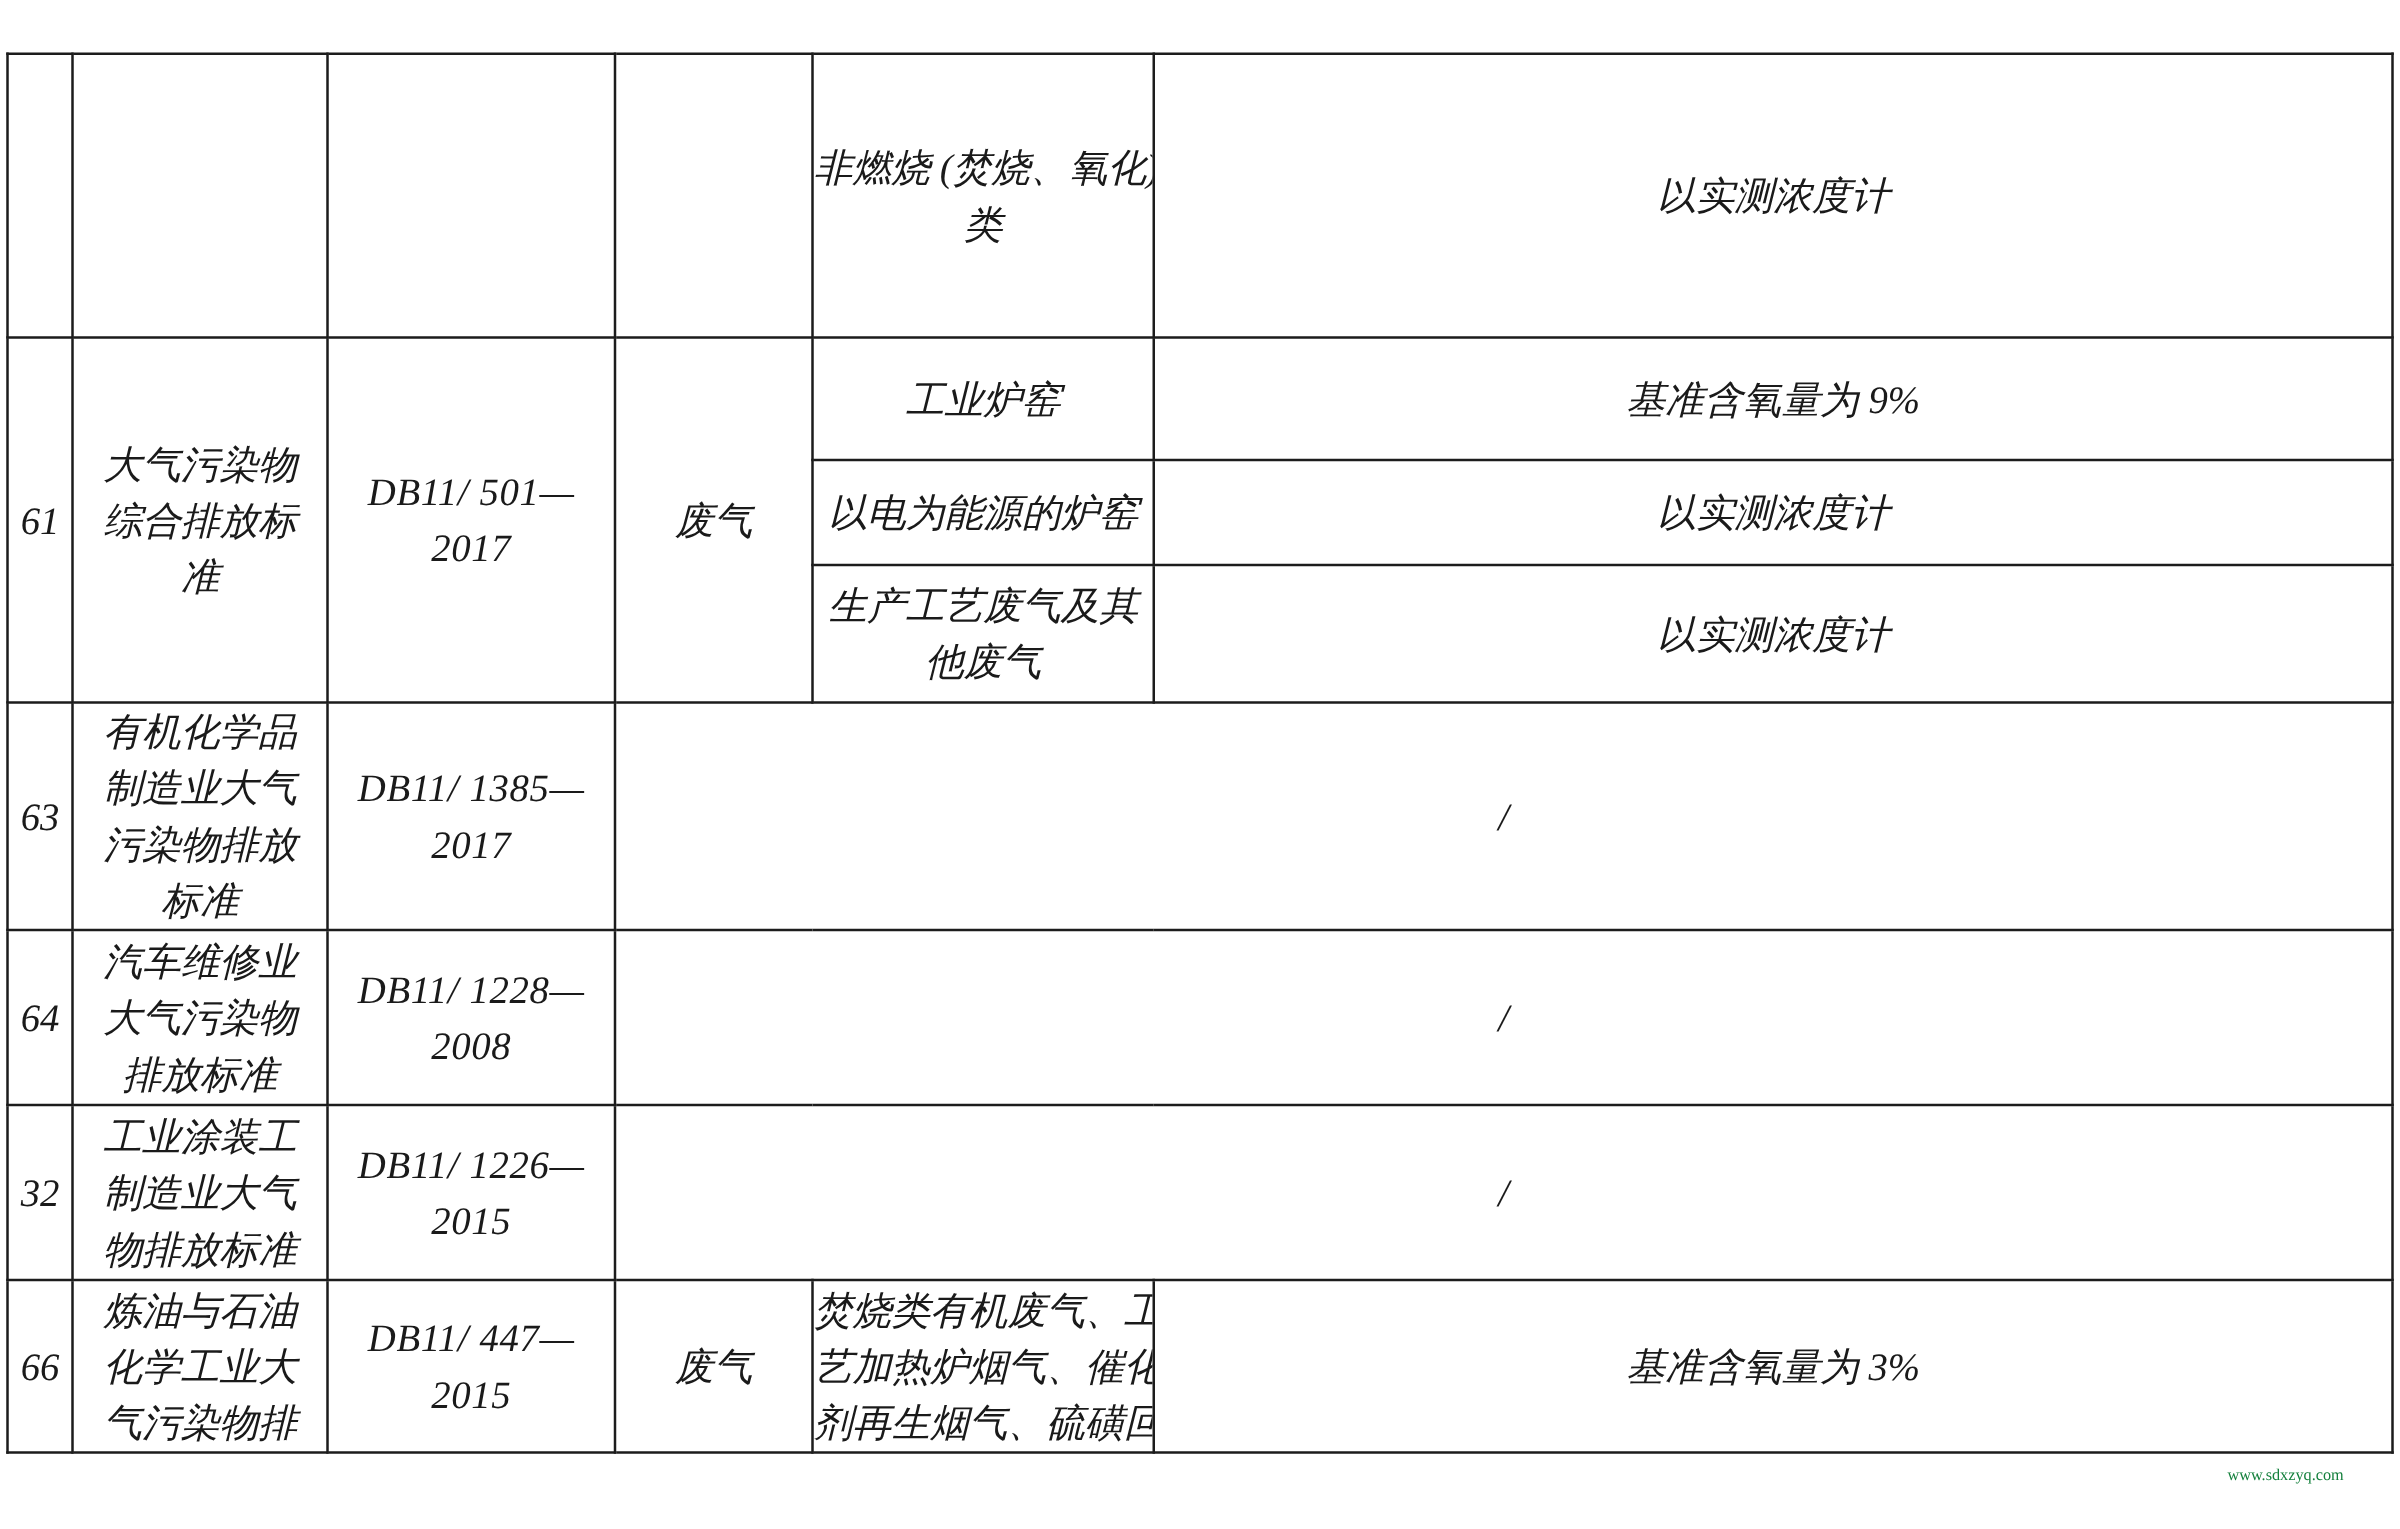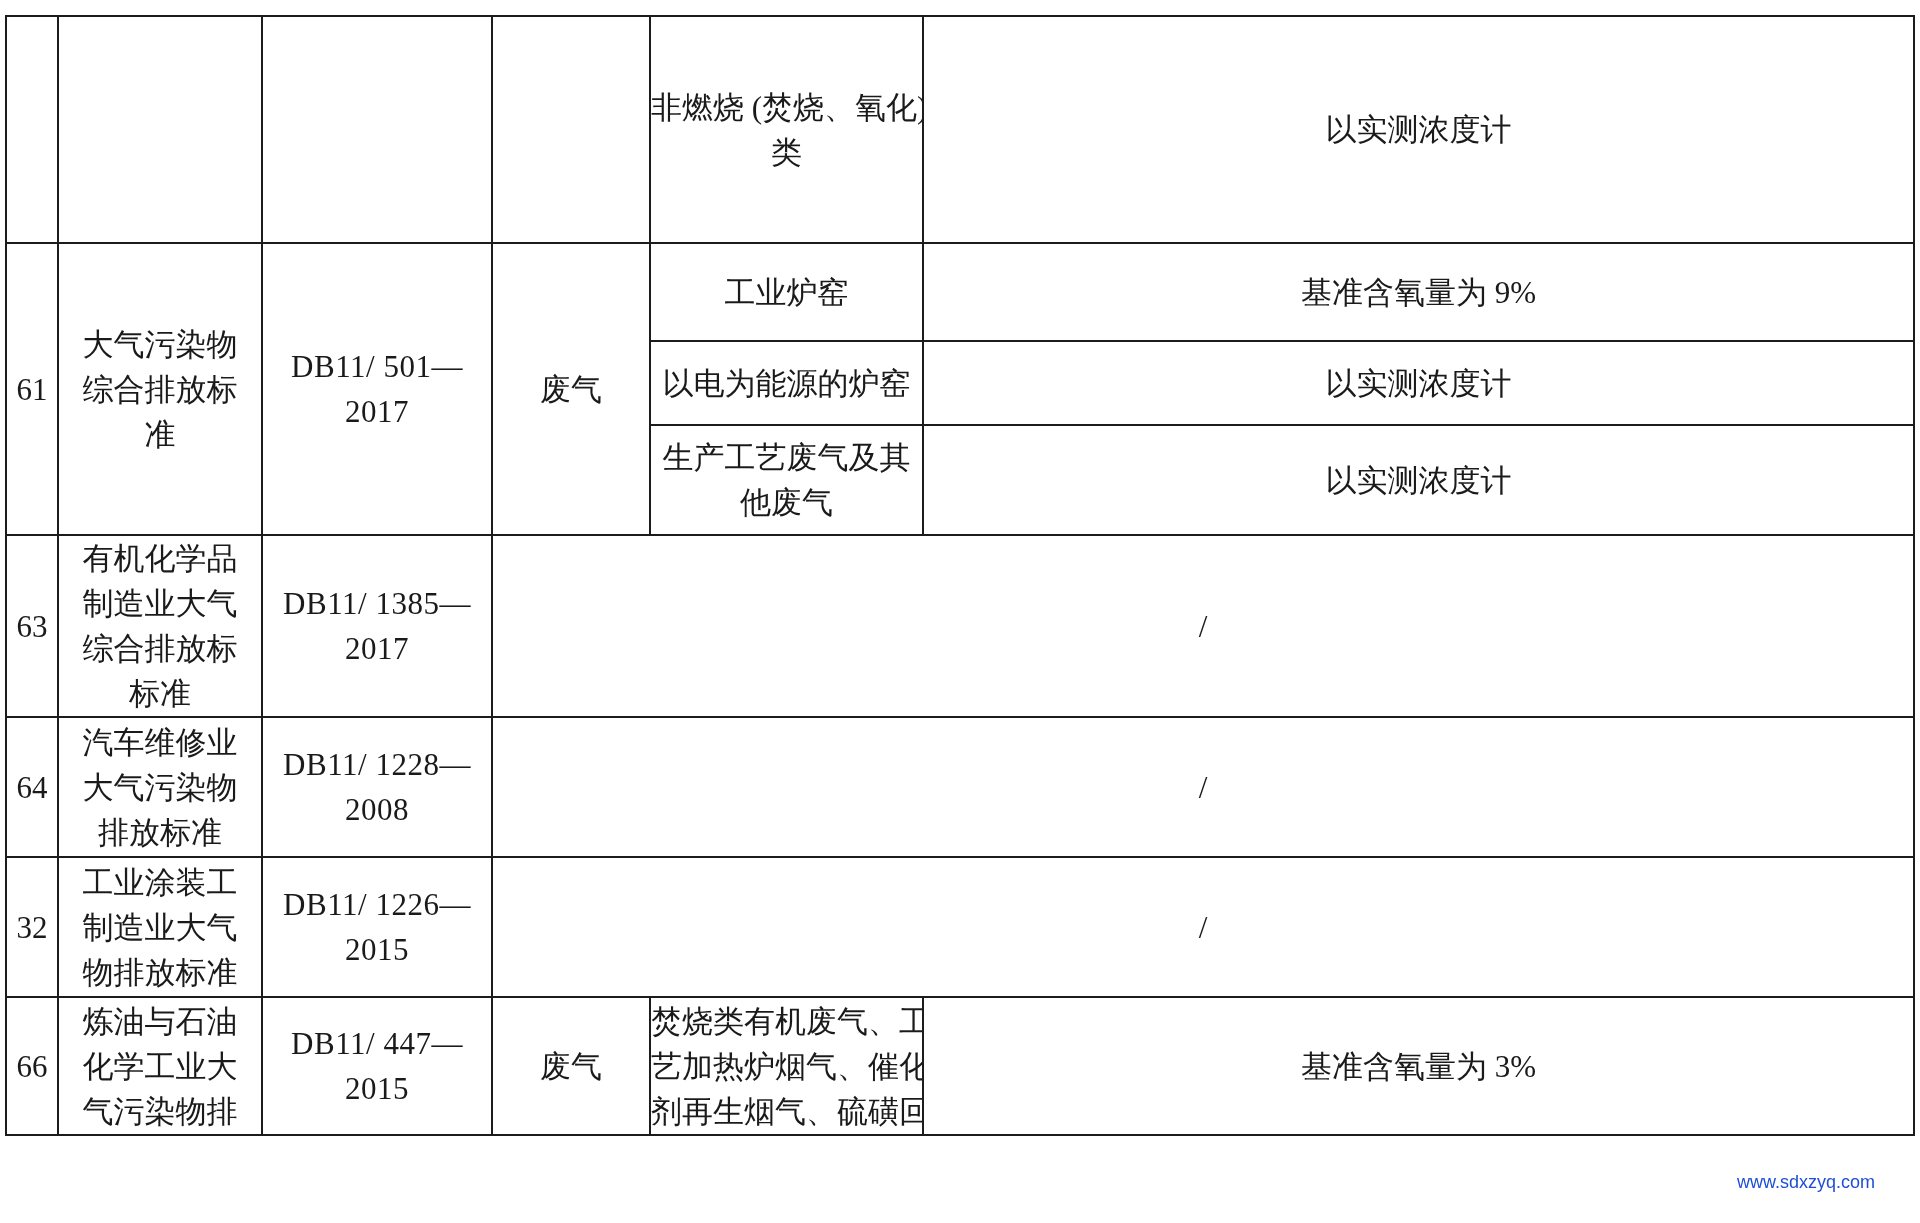--- a/index.html
+++ b/index.html
@@ -10,43 +10,44 @@
     color: #1a1a1a;
   }
   .page {
     position: relative;
     width: 1920px; height: 1223px;
     overflow: hidden;
     background: #ffffff;
   }
   table.doc {
     position: absolute;
-    left: 5px; top: 15px;
+    left: 5px; top: 42px;
     border-collapse: collapse;
     table-layout: fixed;
     width: 1908px;
+    font-style: italic;
   }
   table.doc td {
     border: 2px solid #1c1c1c;
     text-align: center;
     vertical-align: middle;
     font-size: 31px;
     line-height: 45px;
     white-space: pre;
     padding: 0;
     overflow: hidden;
   }
   td.code-cell { letter-spacing: 0.5px; }
   td.slash-cell { font-size: 33px; }
   .watermark {
     position: absolute;
     right: 45px; top: 1172px;
-    font-family: Liberation Sans, sans-serif;
-    font-size: 18px;
-    color: #1d4ed8;
+    font-family: Liberation Serif, serif;
+    font-size: 13px;
+    color: #15803d;
   }
 </style>
 </head>
 <body>
 
 <div class="page">
 
   <table class="doc">
     <colgroup>
       <col style="width:52px">
@@ -88,21 +89,21 @@
     <tr style="height:110px">
       <td>生产工艺废气及其
 他废气</td>
       <td>以实测浓度计</td>
     </tr>
 
     <tr style="height:179px">
       <td>63</td>
       <td>有机化学品
 制造业大气
-综合排放标
+污染物排放
 标准</td>
       <td class="code-cell">DB11/ 1385—
 2017</td>
       <td colspan="3" class="slash-cell">/</td>
     </tr>
 
     <tr style="height:140px">
       <td>64</td>
       <td>汽车维修业
 大气污染物

